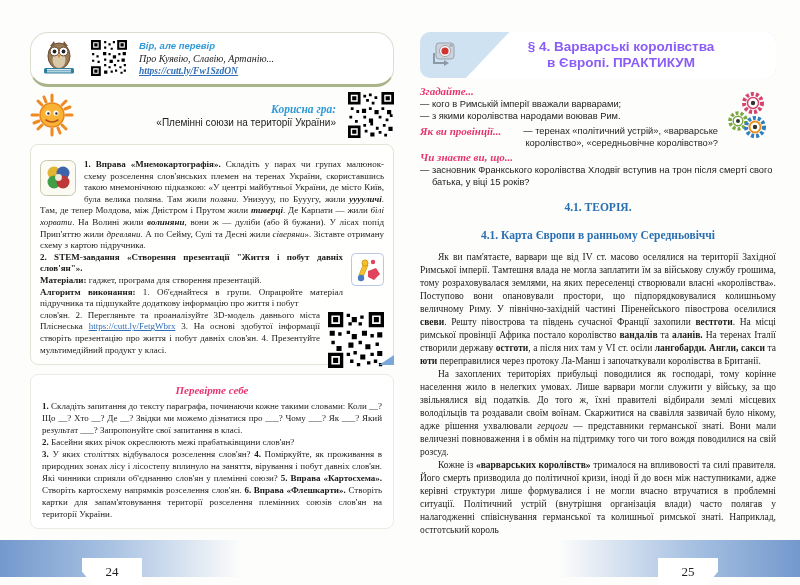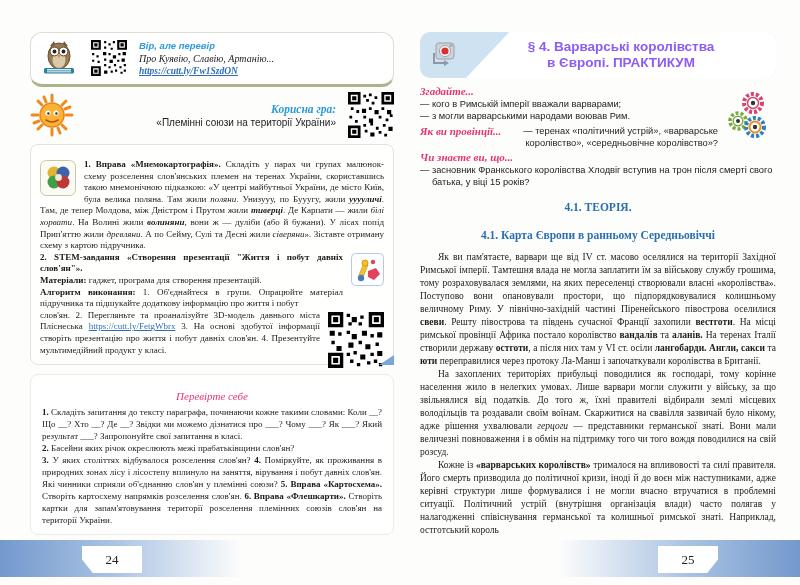--- a/index.html
+++ b/index.html
@@ -3,21 +3,21 @@
 <meta charset="utf-8">
 <style>
   html,body{margin:0;padding:0;}
   body{width:800px;height:585px;position:relative;background:#fdfdfc;overflow:hidden;
        font-family:"Liberation Serif","DejaVu Serif",serif;color:#1b1b1b;}
   .page{position:absolute;top:32px;}
   .page-left{left:30px;width:364px;}
   .page-right{left:420px;width:356px;}
 
   
-  .top-box{border:1px solid #ddddd2;border-bottom:3px solid #a9b489;border-radius:12px;
+  .top-box{border:1px solid #ddddd2;border-bottom:3px solid #a9b489;border-radius:18px;
            padding:5px 8px 6px;display:flex;align-items:center;gap:12px;background:#fff;}
   .tb-text{font-size:10px;line-height:13px;}
   .tb-h{color:#2e9ad8;font-weight:bold;font-style:italic;font-family:"Liberation Sans",sans-serif;font-size:9.5px;}
   .tb-line{font-style:italic;}
   .link{color:#2f6db5;text-decoration:underline;}
   .tb-link{font-style:italic;font-weight:bold;font-size:9.5px;}
 
   .game{display:flex;align-items:center;gap:8px;margin-top:5px;padding-bottom:4px;}
   .game-text{flex:1;text-align:right;padding-right:4px;}
   .game-h{color:#2e9ad8;font-weight:bold;font-style:italic;font-size:11.5px;}
@@ -28,21 +28,21 @@
           padding:14px 9px 8px;margin-top:2px;font-size:9px;line-height:11.6px;text-align:justify;}
   .ex-box .corner{position:absolute;right:-1px;bottom:-1px;width:15px;height:10px;
           background:#7aa7d8;clip-path:polygon(100% 0,100% 100%,0 100%);}
   .ex-icon{float:left;width:36px;height:36px;margin:1px 8px 3px 0;}
   .stem-icon{float:right;width:33px;height:33px;margin:1px 0 2px 8px;}
   .qr-s{float:right;width:56px;height:56px;margin:2px 0 2px 8px;}
   .p0{margin:0;}
 
   .check-box{border:1px solid #ecece4;border-radius:8px;background:#fff;
              padding:5px 11px 8px;margin-top:9px;font-size:9px;line-height:12px;text-align:justify;}
-  .check-h{text-align:center;color:#e6356e;font-weight:normal;font-style:italic;font-size:11px;margin:10px 0 4px;}
+  .check-h{text-align:center;color:#e6356e;font-weight:bold;font-style:italic;font-size:11px;margin:4px 0 4px;}
 
   
   .banner{position:relative;height:46px;background:#cfe2f2;border-radius:10px;overflow:hidden;}
   .banner-icon{position:absolute;left:8px;top:7px;}
   .banner-white{position:absolute;left:46px;top:0;right:0;bottom:0;background:#fff;
                 clip-path:polygon(14% 0,100% 0,100% 100%,0 100%);
                 display:flex;flex-direction:column;align-items:center;justify-content:center;}
   .banner-title{font-family:"Liberation Sans",sans-serif;font-weight:bold;font-size:13.5px;
                 line-height:16px;color:#8b5cf6;text-align:center;}
 
@@ -63,21 +63,21 @@
   
   .seg-b{font-weight:bold;}
   .seg-i{font-style:italic;}
   .seg-bi{font-weight:bold;font-style:italic;}
   .seg-link{color:#2f6db5;text-decoration:underline;}
 
   
   .bar{position:absolute;bottom:8px;width:252px;height:37px;}
   .bar-left{left:0;background:linear-gradient(90deg,#7399cd 0%,#aac3e3 45%,rgba(255,255,255,0) 96%);}
   .bar-right{right:0;background:linear-gradient(270deg,#7399cd 0%,#aac3e3 45%,rgba(255,255,255,0) 96%);}
-  .tab{position:absolute;bottom:12px;width:60px;height:27px;background:#fff;
+  .tab{position:absolute;bottom:0;width:60px;height:27px;background:#fff;
        display:flex;align-items:center;justify-content:center;font-size:13px;color:#222;}
   .tab-left{left:82px;clip-path:polygon(0 0,100% 0,100% 100%,18% 100%,0 50%);}
   .tab-right{right:82px;clip-path:polygon(0 0,100% 0,100% 50%,82% 100%,0 100%);}
 
   svg{display:block;}
 </style>
 </head>
 <body>
 
 <div class="page page-left">
@@ -234,21 +234,21 @@
         </g>
         <g>
           <circle cx="29" cy="36" r="9" fill="none" stroke="#2d7fc1" stroke-width="4" stroke-dasharray="3 2"></circle>
           <circle cx="29" cy="36" r="5.5" fill="#fff" stroke="#e8901c" stroke-width="2"></circle>
           <circle cx="29" cy="36" r="2.2" fill="#333"></circle>
         </g>
       </svg>
     </span>
     <div class="pink-h">Згадайте...</div>
     <div class="sans-t">— кого в Римській імперії вважали варварами;</div>
-    <div class="sans-t">— з могли варварськими народами воював Рим.</div>
+    <div class="sans-t">— з якими королівства народами воював Рим.</div>
     <div class="understand">
       <span class="pink-h">Як ви провінції...</span>
       <span class="sans-t u-t">— теренах «політичний устрій», «варварське королівство», «середньовічне королівство»?</span>
     </div>
   </div>
   <div class="know-block">
     <div class="pink-h">Чи знаєте ви, що...</div>
     <div class="sans-t hang">— засновник Франкського королівства Хлодвіг вступив на трон після смерті свого батька, у віці 15 років?</div>
   </div>
 

